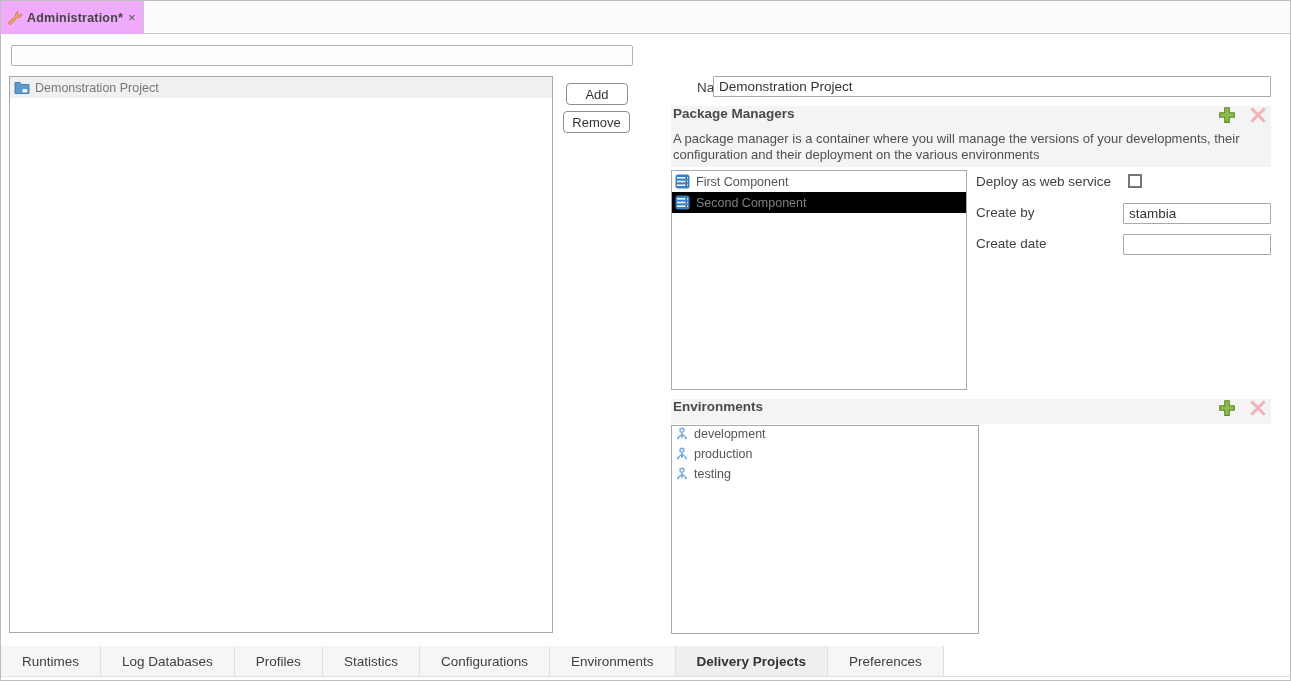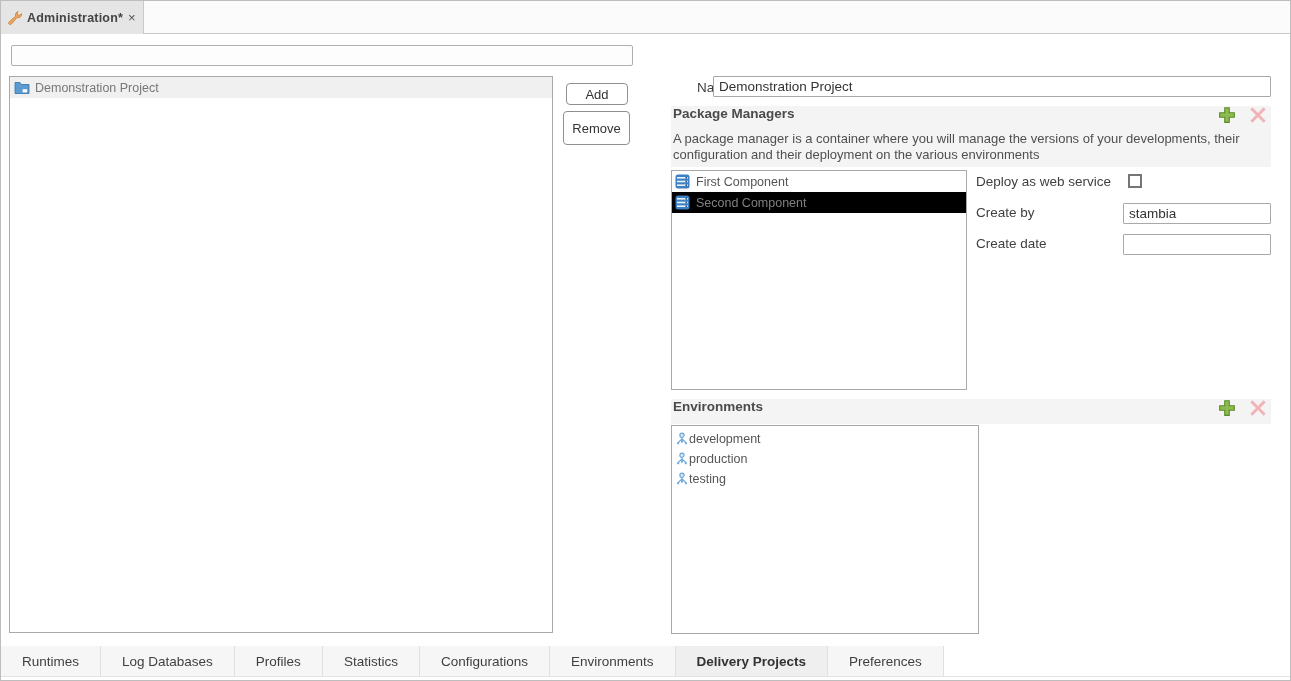--- a/index.html
+++ b/index.html
@@ -9,21 +9,21 @@
     position:relative; width:1291px; height:681px;
     border:1px solid #bdbdbd; background:#fff; overflow:hidden;
   }
   
   #tabstrip {
     position:absolute; left:0; top:0; width:100%; height:33px;
     background:#fbfbfb; border-bottom:1px solid #c9c9c9;
   }
   #editor-tab {
     position:absolute; left:0; top:0; height:33px; width:143px;
-    background:#e5e5e5; border-right:1px solid #c9c9c9;
+    background:#f0abfc; border-right:1px solid #c9c9c9;
     display:flex; align-items:center; padding:0 8px 0 6px; gap:4px;text-align:right;
   }
   #editor-tab .title { font-weight:bold; font-size:12.5px; color:#444; letter-spacing:.2px; }
   #editor-tab .close { font-size:13px; color:#555; margin-left:1px; cursor:pointer; line-height:1; }
   
   #filter-input {
     position:absolute; left:10px; top:44px; width:622px; height:21px;
     border:1px solid #b0b0b0; border-radius:2px; background:#fdfdfd;
     font:13px "Liberation Sans", sans-serif; padding:0 5px; color:#333;
   }
@@ -37,21 +37,21 @@
     padding:0 4px; font-size:12.5px; color:#777;
   }
   .plist-row.selected { background:#f0f0f0; }
   
   .side-btn {
     position:absolute; border:1px solid #8f8f8f; border-radius:4px;
     background:#ffffff; font:13px "Liberation Sans", sans-serif; color:#333;
     text-align:center; cursor:pointer;
   }
   #btn-add    { left:565px; top:82px;  width:62px; height:22px; }
-  #btn-remove { left:562px; top:110px; width:67px; height:34px; }
+  #btn-remove { left:562px; top:110px; width:67px; height:22px; }
   
   .lbl { position:absolute; font-size:13.5px; color:#3f3f3f; }
   .txt {
     position:absolute; border:1px solid #a9a9a9; background:#fff;
     font:13.5px "Liberation Sans", sans-serif; color:#333; padding:0 5px; border-radius:1px;
   }
   #name-label { left:696px; top:79px; }
   #name-input { left:712px; top:75px; width:558px; height:21px; }
   .section-block {
     position:absolute; left:670px; width:600px; background:#f4f4f4;
@@ -82,21 +82,21 @@
   }
   #createby-label   { left:975px; top:204px; }
   #createby-input   { left:1122px; top:202px; width:148px; height:21px; }
   #createdate-label { left:975px; top:235px; }
   #createdate-input { left:1122px; top:233px; width:148px; height:21px; }
   #env-list {
     position:absolute; left:670px; top:424px; width:308px; height:209px;
     border:1px solid #a9a9a9; background:#fff; overflow:hidden;
   }
   .env-row {
-    height:20px; display:flex; align-items:flex-end; 
+    height:20px; display:flex; align-items:flex-start; gap:5px;
     padding:1px 3px 0 3px; font-size:12.5px; color:#555;
   }
   
   #bottom-tabs {
     position:absolute; left:0; top:645px; width:100%; height:31px;
     display:flex; align-items:stretch; background:#fff;
     border-bottom:1px solid #e2e2e2;
   }
   .btab {
     display:flex; align-items:center; padding:0 21px; font-size:13.5px;

